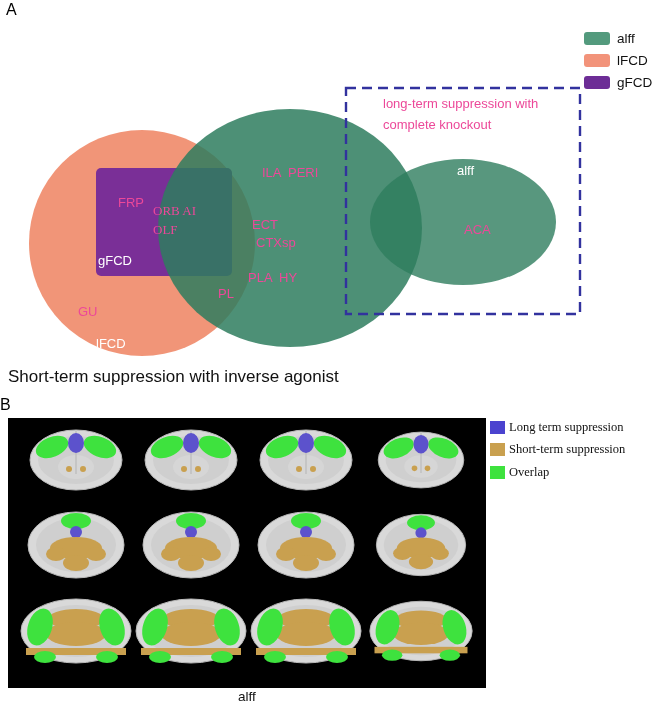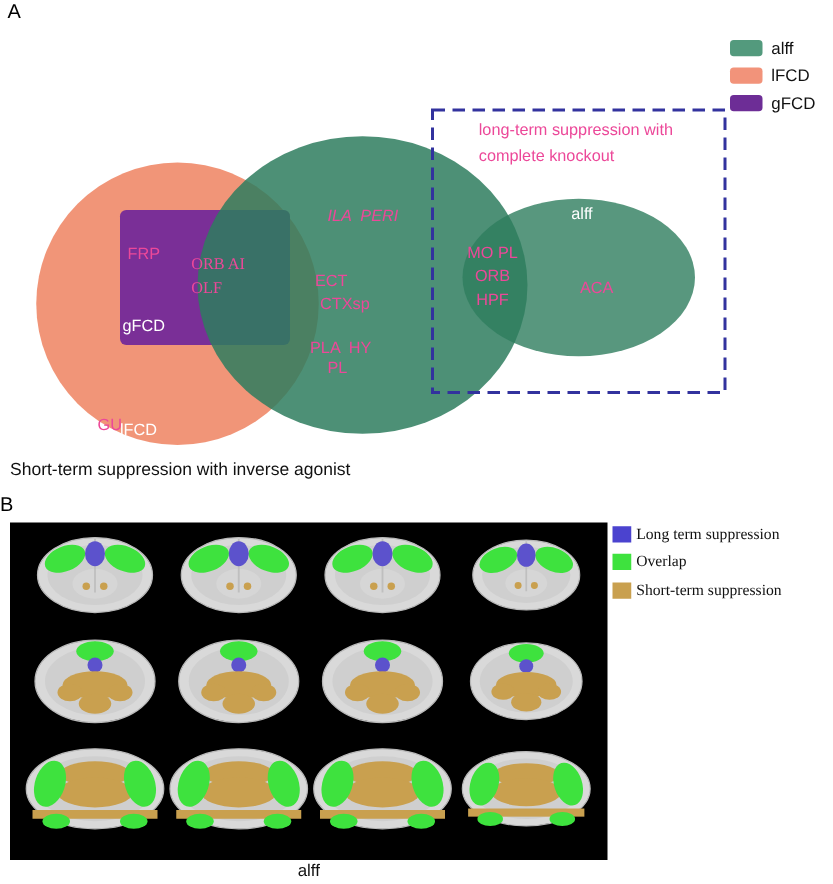--- a/index.html
+++ b/index.html
@@ -3,21 +3,21 @@
 <meta charset="utf-8">
 <style>
   html,body { margin:0; padding:0; background:#fff; }
   body { font-family:"Liberation Sans","DejaVu Sans",sans-serif; color:#111; }
   .figure { position:relative; width:666px; height:707px; background:#fff; overflow:hidden; }
   .abs { position:absolute; }
   .panel-label { position:absolute; font-size:16px; color:#000; }
   .venn-label { position:absolute; font-size:13px; color:#ec4899; white-space:pre; line-height:1.45; }
   .venn-label.white { color:#fff; }
   .venn-label.center { text-align:center; }
-  .captionA { position:absolute; left:8px; top:367px; font-size:14px; color:#111; }
+  .captionA { position:absolute; left:8px; top:367px; font-size:17px; color:#111; }
 
   
   .legendA { position:absolute; left:584px; top:31px; display:flex; flex-direction:column; gap:7px; }
   .legendA .lrow { display:flex; align-items:center; gap:7px; }
   .swatchA { width:26px; height:13px; border-radius:3px; background:#888; flex:0 0 auto; }
   .legendA .legend-label { font-size:13.5px; color:#111; }
 
   
   .panelB-box { position:absolute; left:8px; top:418px; width:478px; height:270px; background:#000; }
   .legendB { position:absolute; left:490px; top:420px; display:flex; flex-direction:column; gap:8px;font-family:Liberation Serif, serif; }
@@ -57,37 +57,34 @@
     </div>
     <div class="lrow">
       <span class="swatchA" style="background-color: rgb(109, 45, 150);"></span>
       <span class="legend-label">gFCD</span>
     </div>
   </div>
 
   <div class="venn-label" style="left:383px; top:94px; line-height:1.6;">long-term suppression with
 complete knockout</div>
 
-  <div class="venn-label" style="left:262px; top:164px;font-style:italic;">ILA  PERI</div>
+  <div class="venn-label" style="left:262px; top:164px;">ILA  PERI</div>
   <div class="venn-label" style="left:252px; top:216px;">ECT</div>
   <div class="venn-label" style="left:256px; top:234px;text-align:center;">CTXsp</div>
   <div class="venn-label" style="left:248px; top:269px;">PLA  HY</div>
-  <div class="venn-label" style="left:218px; top:285px;margin-left:44px;">PL</div>
+  <div class="venn-label" style="left:218px; top:285px;">PL</div>
 
-  <div class="venn-label" style="left:102px; top:194px;text-align:right;">FRP</div>
+  <div class="venn-label" style="left:118px; top:194px;text-align:right;">FRP</div>
   <div class="venn-label white" style="left:98px; top:252px;">gFCD</div>
   <div class="venn-label" style="left:153px; top:202px;font-family:Liberation Serif, serif;">ORB AI
 OLF</div>
 
-  <div class="venn-label" style="left:78px; top:303px;margin-top:28px;">GU</div>
+  <div class="venn-label" style="left:78px; top:303px;">GU</div>
   <div class="venn-label white" style="left:96px; top:335px;">lFCD</div>
 
-  <div class="venn-label center" style="left:370px; top:193px; width:48px;">MO PL
-ORB
-HPF</div>
   <div class="venn-label white" style="left:457px; top:162px;">alff</div>
   <div class="venn-label" style="left:464px; top:221px;">ACA</div>
 
   <div class="captionA">Short-term suppression with inverse agonist</div>
 
   <div class="panel-label" style="left:0px; top:396px;">B</div>
 
   <div class="panelB-box">
     <svg width="478" height="270" viewBox="0 0 478 270">
       <defs>
@@ -145,24 +142,24 @@
       <use href="#br3" transform="translate(413,213) scale(0.93)"></use>
     </svg>
   </div>
 
   <div class="legendB">
     <div class="lrow">
       <span class="swatchB" style="background-color: rgb(75, 67, 207);"></span>
       <span class="legend-label">Long term suppression</span>
     </div>
     <div class="lrow">
+      <span class="swatchB" style="background-color: rgb(201, 160, 79);"></span>
+      <span class="legend-label">Short-term suppression</span>
+    </div>
+    <div class="lrow">
       <span class="swatchB" style="background-color: rgb(62, 226, 62);"></span>
       <span class="legend-label">Overlap</span>
-    </div>
-    <div class="lrow">
-      <span class="swatchB" style="background-color: rgb(201, 160, 79);"></span>
-      <span class="legend-label">Short-term suppression</span>
     </div>
   </div>
 
   <div class="captionB">alff</div>
 
 </div>
 
 </body></html>

